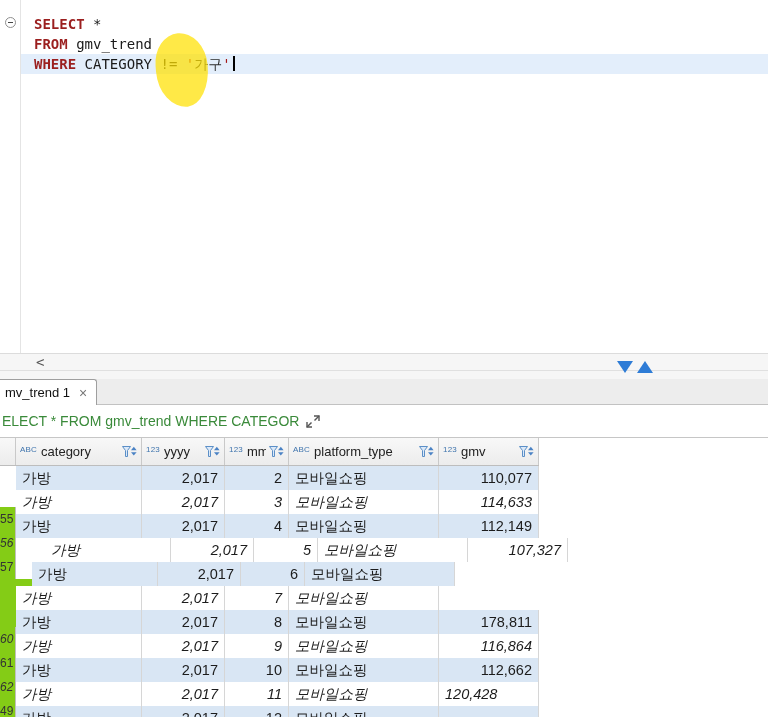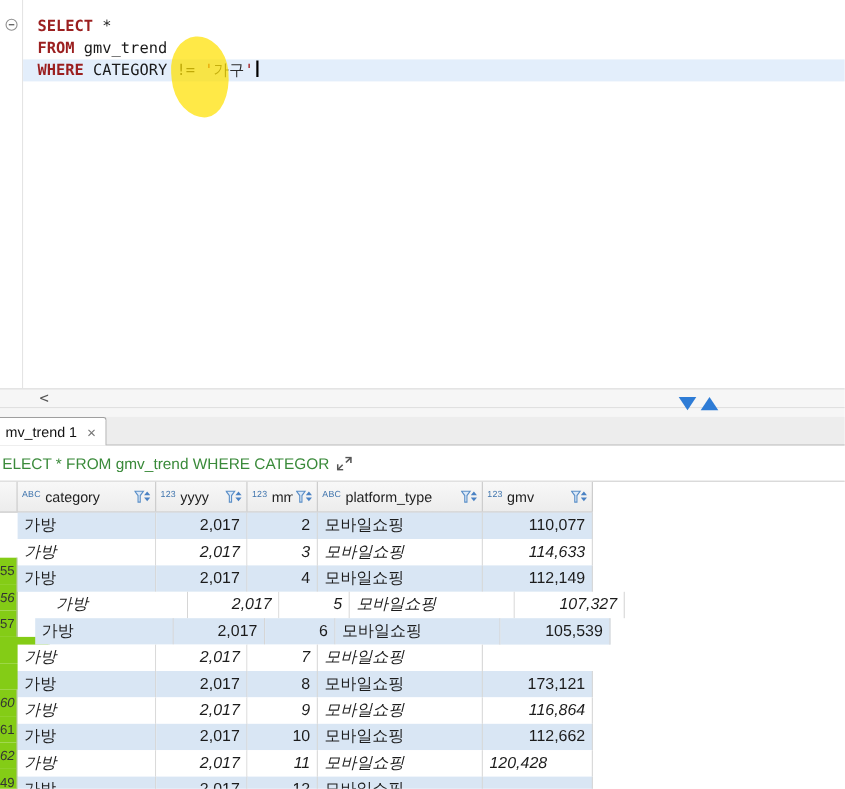--- a/index.html
+++ b/index.html
@@ -217,36 +217,35 @@
           <div class="cell" style="width: 64px; text-align: right;">5</div>
           <div class="cell" style="width: 150px; text-align: left;">모바일쇼핑</div>
           <div class="cell" style="width: 100px; text-align: right;">107,327</div>
         </div>
         <div class="grid-row odd">
           <div class="cell rownum" style="width: 32px;">59</div>
           <div class="cell" style="width: 126px; text-align: left;">가방</div>
           <div class="cell" style="width: 83px; text-align: right;">2,017</div>
           <div class="cell" style="width: 64px; text-align: right;">6</div>
           <div class="cell" style="width: 150px; text-align: left;">모바일쇼핑</div>
-          <div class="cell" style="width: 100px; text-align: right;">105,539</div>
         </div>
         <div class="grid-row even">
           <div class="cell rownum" style="width: 16px;">60</div>
           <div class="cell" style="width: 126px; text-align: left;">가방</div>
           <div class="cell" style="width: 83px; text-align: right;">2,017</div>
           <div class="cell" style="width: 64px; text-align: right;">7</div>
           <div class="cell" style="width: 150px; text-align: left;">모바일쇼핑</div>
         </div>
         <div class="grid-row odd">
           <div class="cell rownum" style="width: 16px;">61</div>
           <div class="cell" style="width: 126px; text-align: left;">가방</div>
           <div class="cell" style="width: 83px; text-align: right;">2,017</div>
           <div class="cell" style="width: 64px; text-align: right;">8</div>
           <div class="cell" style="width: 150px; text-align: left;">모바일쇼핑</div>
-          <div class="cell" style="width: 100px; text-align: right;">173,121</div>
+          <div class="cell" style="width: 100px; text-align: right;">178,811</div>
         </div>
         <div class="grid-row even">
           <div class="cell rownum" style="width: 16px;">62</div>
           <div class="cell" style="width: 126px; text-align: left;">가방</div>
           <div class="cell" style="width: 83px; text-align: right;">2,017</div>
           <div class="cell" style="width: 64px; text-align: right;">9</div>
           <div class="cell" style="width: 150px; text-align: left;">모바일쇼핑</div>
           <div class="cell" style="width: 100px; text-align: right;">116,864</div>
         </div>
         <div class="grid-row odd">

